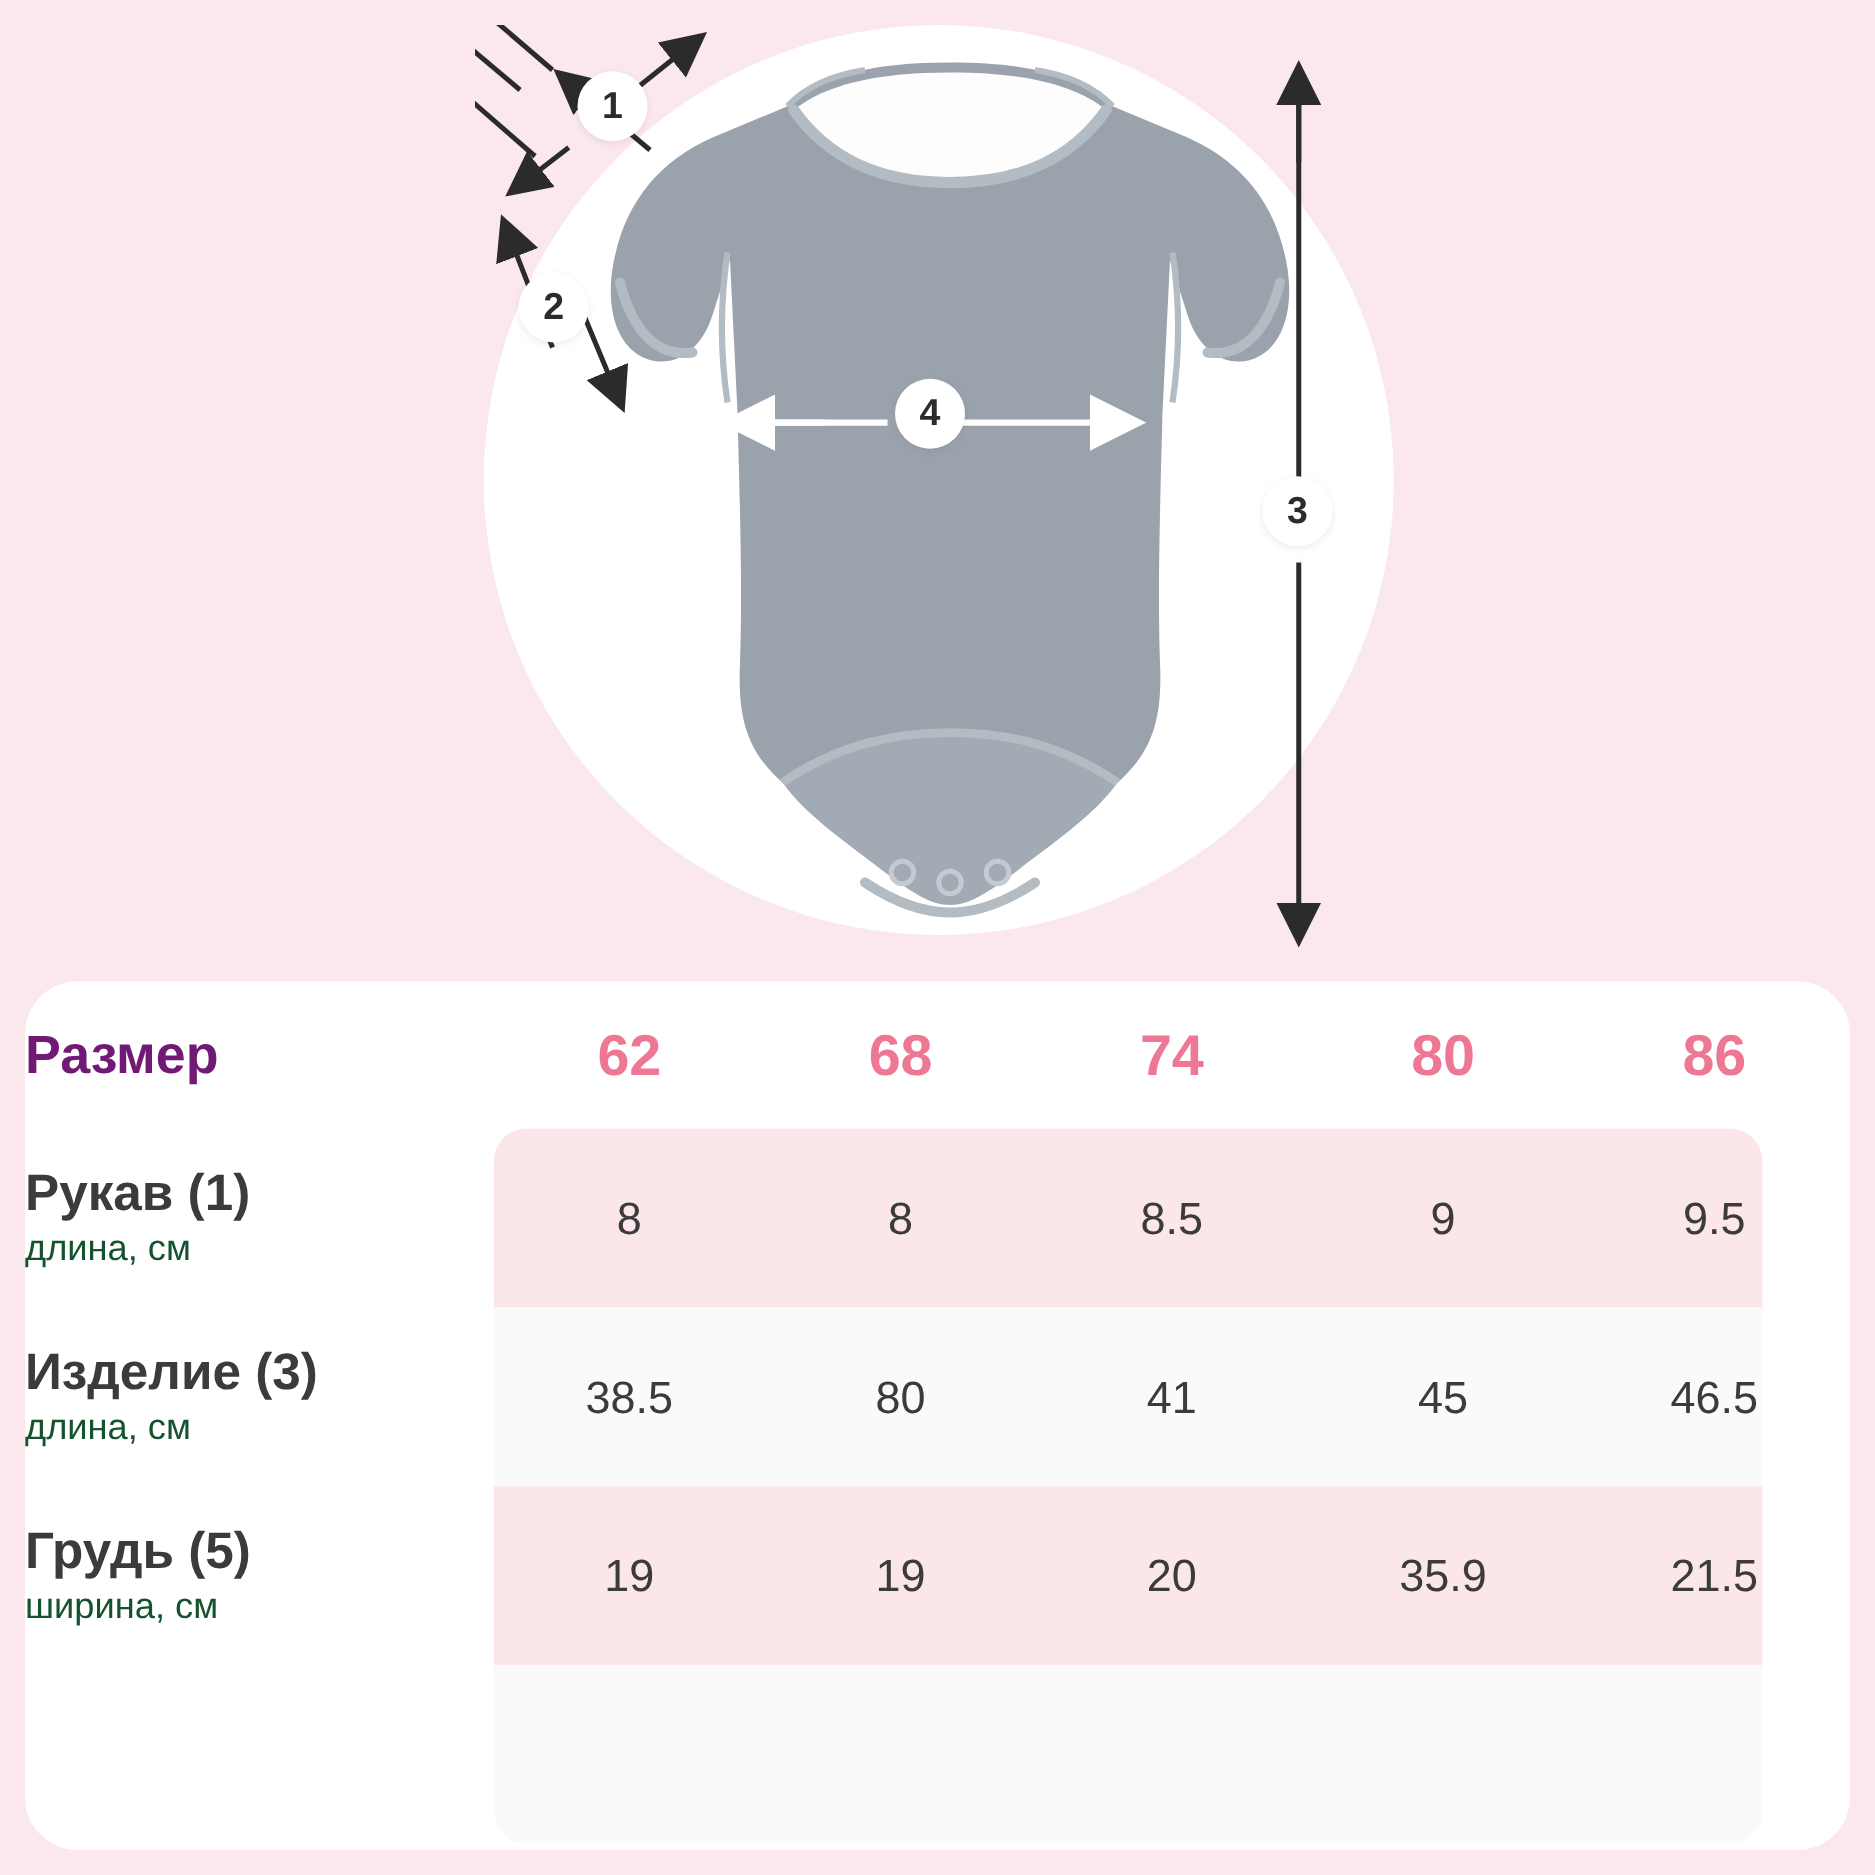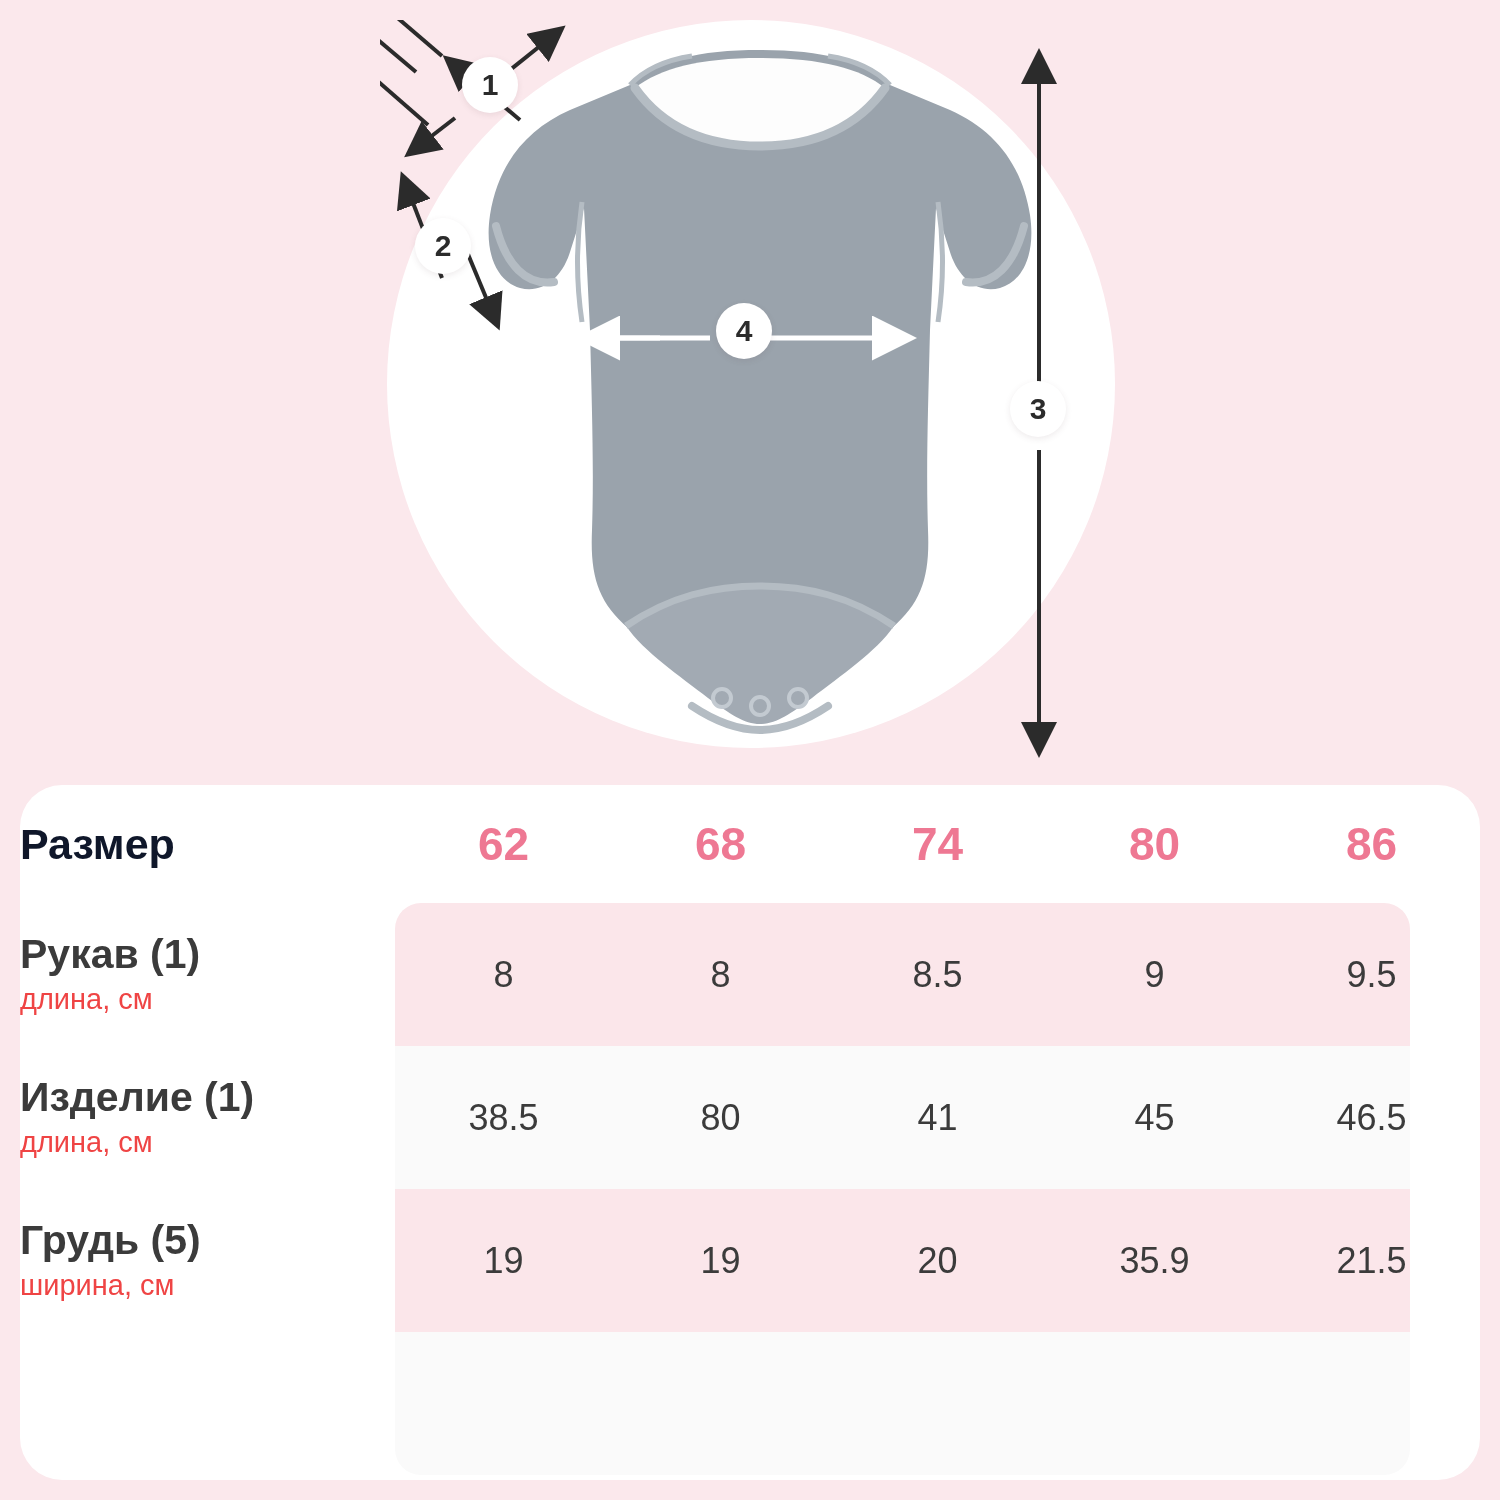--- a/index.html
+++ b/index.html
@@ -92,21 +92,21 @@
     padding: 0;
     margin: 0;
   }
 
   
   tr.head-row { height: 118px; }
   th.head-label {
     text-align: left;
     padding-left: 75px;
     vertical-align: middle;
-    color: #0f172a;
+    color: #701a75;
     font-size: 43px;
     font-weight: bold;
   }
   th.head-size {
     vertical-align: middle;
     color: #ee7893;
     font-size: 46px;
     font-weight: bold;
   }
 
@@ -118,21 +118,21 @@
   }
   td.row-label .lbl-main {
     display: block;
     color: #3b3b3b;
     font-size: 41px;
     font-weight: bold;
     line-height: 1.2;
   }
   td.row-label .lbl-sub {
     display: block;
-    color: #ef4444;
+    color: #14532d;
     font-size: 29px;
     line-height: 1.35;
   }
   td.row-val {
     text-align: center;
     vertical-align: middle;
     color: #3b3b3b;
     font-size: 36px;
   }
 
@@ -288,21 +288,21 @@
           <span class="lbl-sub">длина, см</span>
         </td>
         <td class="row-val">8</td>
         <td class="row-val">8</td>
         <td class="row-val">8.5</td>
         <td class="row-val">9</td>
         <td class="row-val">9.5</td>
       </tr>
       <tr class="data-row">
         <td class="row-label">
-          <span class="lbl-main">Изделие (1)</span>
+          <span class="lbl-main">Изделие (3)</span>
           <span class="lbl-sub">длина, см</span>
         </td>
         <td class="row-val">38.5</td>
         <td class="row-val">80</td>
         <td class="row-val">41</td>
         <td class="row-val">45</td>
         <td class="row-val">46.5</td>
       </tr>
       <tr class="data-row">
         <td class="row-label">

